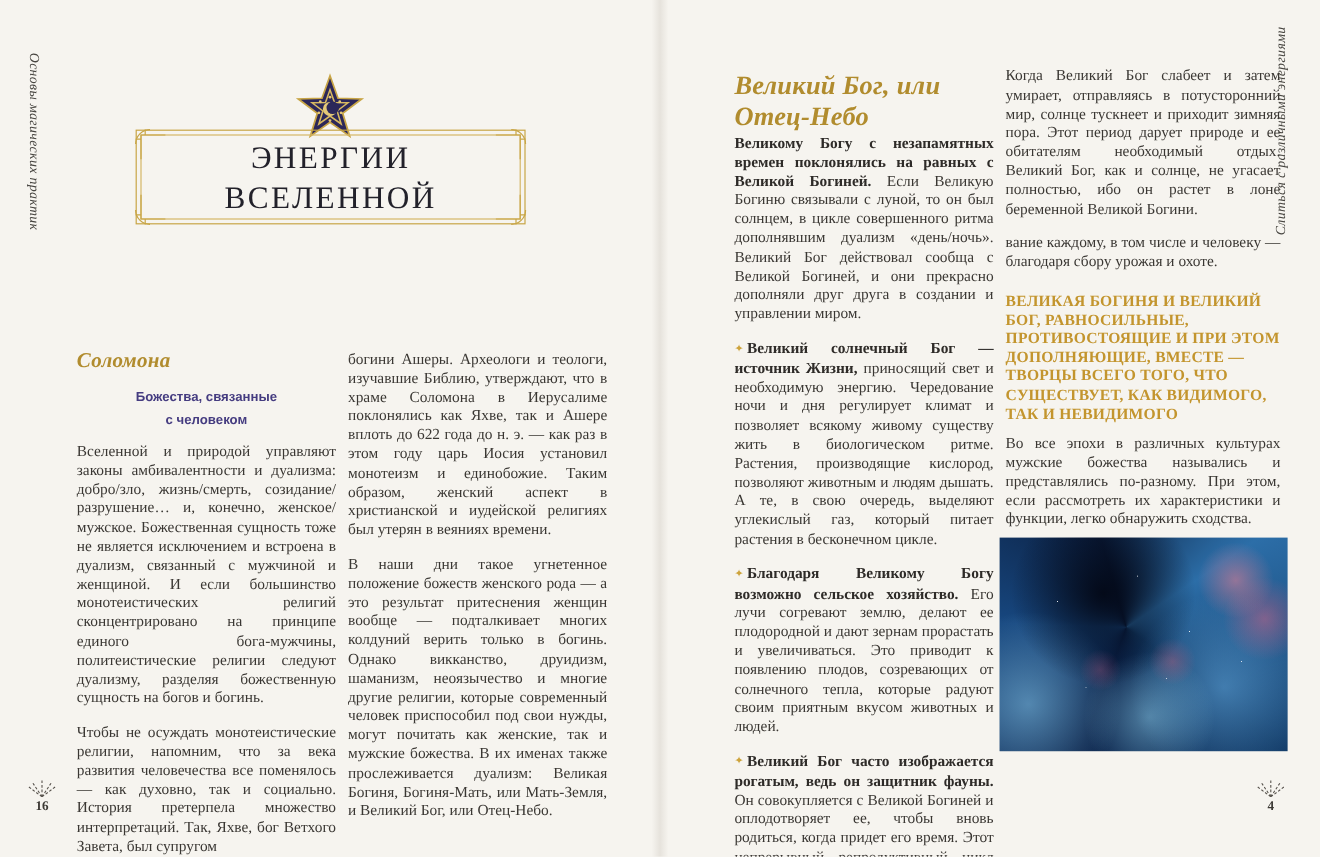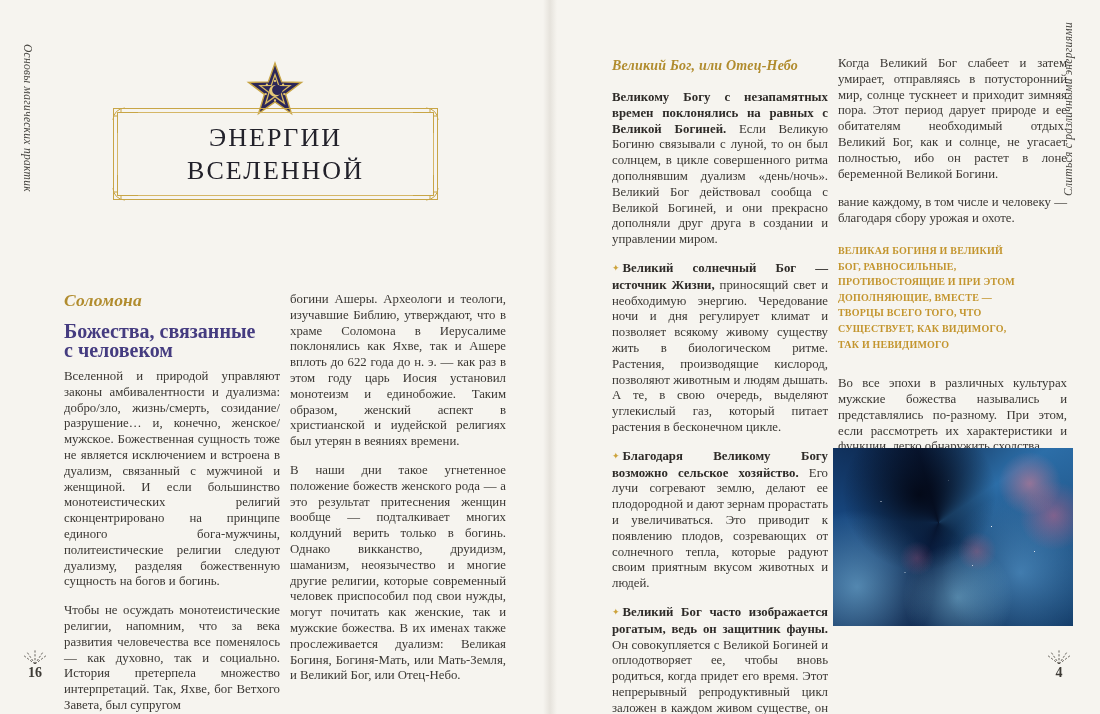--- a/index.html
+++ b/index.html
@@ -22,21 +22,21 @@
     font-size:11.5px;
     letter-spacing:0.3px;
     color:#474540;
     writing-mode:vertical-rl;
   }
   .margin-text.left  { left:22px;  top:44px; }
   .margin-text.right { left:1062px; top:22px; transform:rotate(180deg); }
 
   
   .title-frame {
-    position:absolute; left:113px; top:108px; width:325px; height:92px;
+    position:absolute; left:113px; top:108px; width:325px; height:79px;
     border:1.3px solid #c8a546;
     display:flex; align-items:center; justify-content:center;
   }
   .title-frame .inner-line {
     position:absolute; left:3px; top:3px; right:3px; bottom:3px;
     border:0.8px solid #d5b666;
   }
   .chapter-title {
     position:relative;
     font-size:26px; line-height:33px; letter-spacing:2px;
@@ -59,36 +59,36 @@
   .c-left1  { left:64px;  top:290px; width:216px; }
   .c-left2  { left:290px; top:292px; width:216px; }
   .c-right1 { left:612px; top:58px;  width:216px; }
   .c-right2 { left:838px; top:56px;  width:229px; }
 
   .gold-heading {
     font-style:italic; font-weight:bold;
     font-size:17.5px; color:#b18c2e; letter-spacing:0.2px;
     margin-bottom:11px; text-align:left;
   }
-  .c-right1 .gold-heading { font-size:14px; margin-bottom:16px; }
+  .c-right1 .gold-heading { font-size:22px; margin-bottom:2px; }
   .blue-heading {
-    font-family:Liberation Serif, serif;
-    font-weight:bold; font-size:20px; line-height:19px;
-    color:#453c80; margin-bottom:9px; white-space:pre-line; text-align:left;
+    font-family:Liberation Sans, sans-serif;
+    font-weight:bold; font-size:11px; line-height:19px;
+    color:#453c80; margin-bottom:9px; white-space:pre-line; text-align:center;
   }
   .lead { font-weight:bold; color:#2e2b28; }
   .star-bullet {
     color:#cda33b; font-size:9px; margin-right:3px;
     position:relative; top:-1px;
   }
   .block-heading {
-    font-weight:bold; font-size:10px; line-height:15.6px;
+    font-weight:bold; font-size:13px; line-height:15.6px;
     color:#c3952e; letter-spacing:0.2px;
     white-space:pre-line; text-align:left;
-    margin:16px 0 24px 0;
+    margin:16px 0 10px 0;
   }
 
   
   .nebula {
     position:absolute; left:833px; top:448px; width:240px; height:178px;
     background:
       radial-gradient(circle at 82% 20%, rgba(236,128,148,0.55) 0%, rgba(236,128,148,0) 13%),
       radial-gradient(circle at 92% 38%, rgba(215,100,135,0.5) 0%, rgba(215,100,135,0) 14%),
       radial-gradient(circle at 60% 58%, rgba(200,95,125,0.38) 0%, rgba(200,95,125,0) 11%),
       radial-gradient(circle at 35% 62%, rgba(190,90,130,0.3) 0%, rgba(190,90,130,0) 9%),
@@ -106,21 +106,21 @@
       radial-gradient(circle 1px at 66% 44%, rgba(255,255,255,0.9) 0 40%, transparent 60%),
       radial-gradient(circle 1px at 30% 70%, rgba(255,255,255,0.7) 0 40%, transparent 60%),
       radial-gradient(circle 1px at 84% 58%, rgba(255,255,255,0.8) 0 40%, transparent 60%),
       radial-gradient(circle 1px at 58% 66%, rgba(255,255,255,0.7) 0 40%, transparent 60%);
   }
 
   
   .page-corner { position:absolute; width:38px; text-align:center; }
   .page-corner.left  { left:16px;   top:650px; }
   .page-corner.right { left:1040px; top:650px; }
-  .page-num { font-size:14px; font-weight:bold; color:#3d3a35; margin-top:-3px; }
+  .page-num { font-size:11px; font-weight:bold; color:#3d3a35; margin-top:-3px; }
 </style>
 </head>
 <body>
 
 <div class="fold"></div>
 
 <div class="margin-text left">Основы магических практик</div>
 
 <svg class="star-emblem" viewBox="0 0 40 40">
   <path d="M20 1.5 L24.6 14.4 L38.2 14.8 L27.3 23 L31.3 36.2 L20 28.2 L8.7 36.2 L12.7 23 L1.8 14.8 L15.4 14.4 Z" fill="#2c2759" stroke="#c8a546" stroke-width="1"></path>

